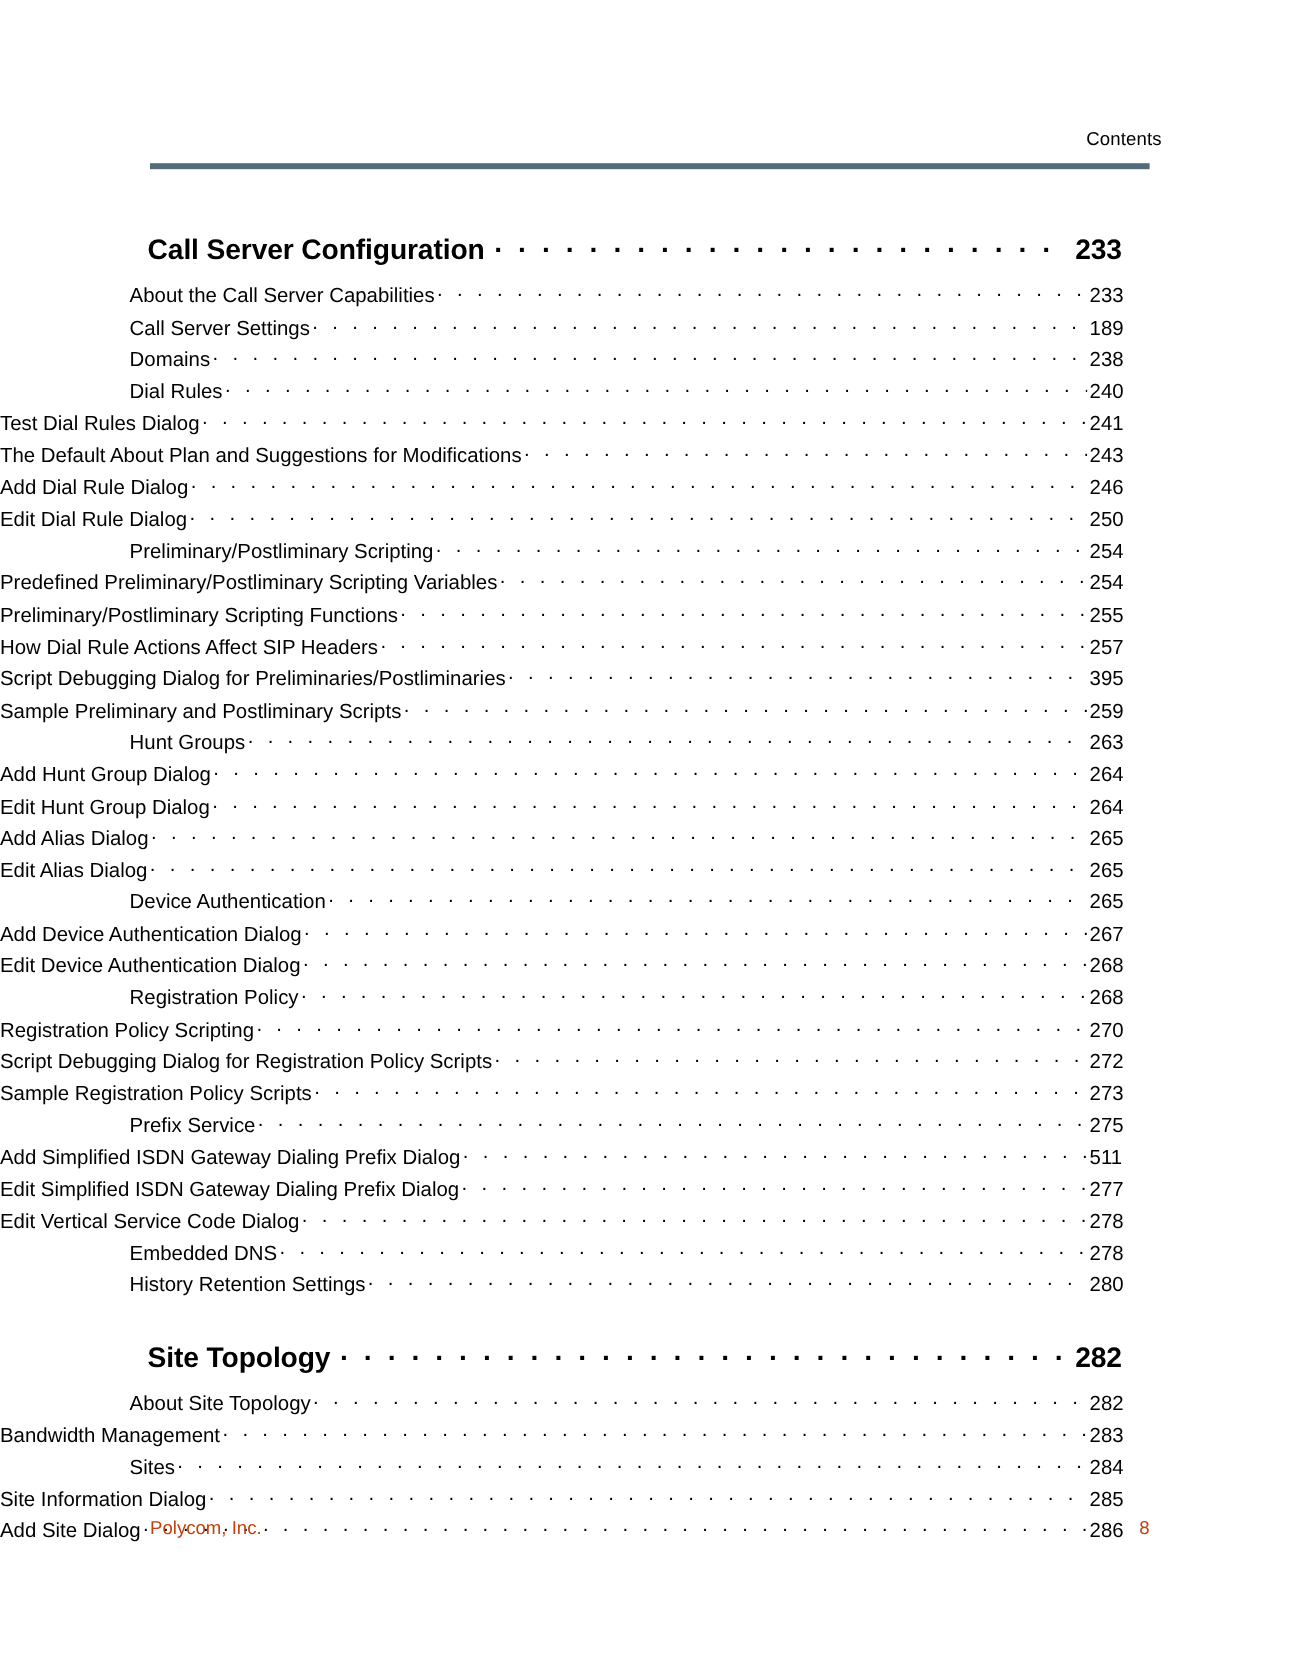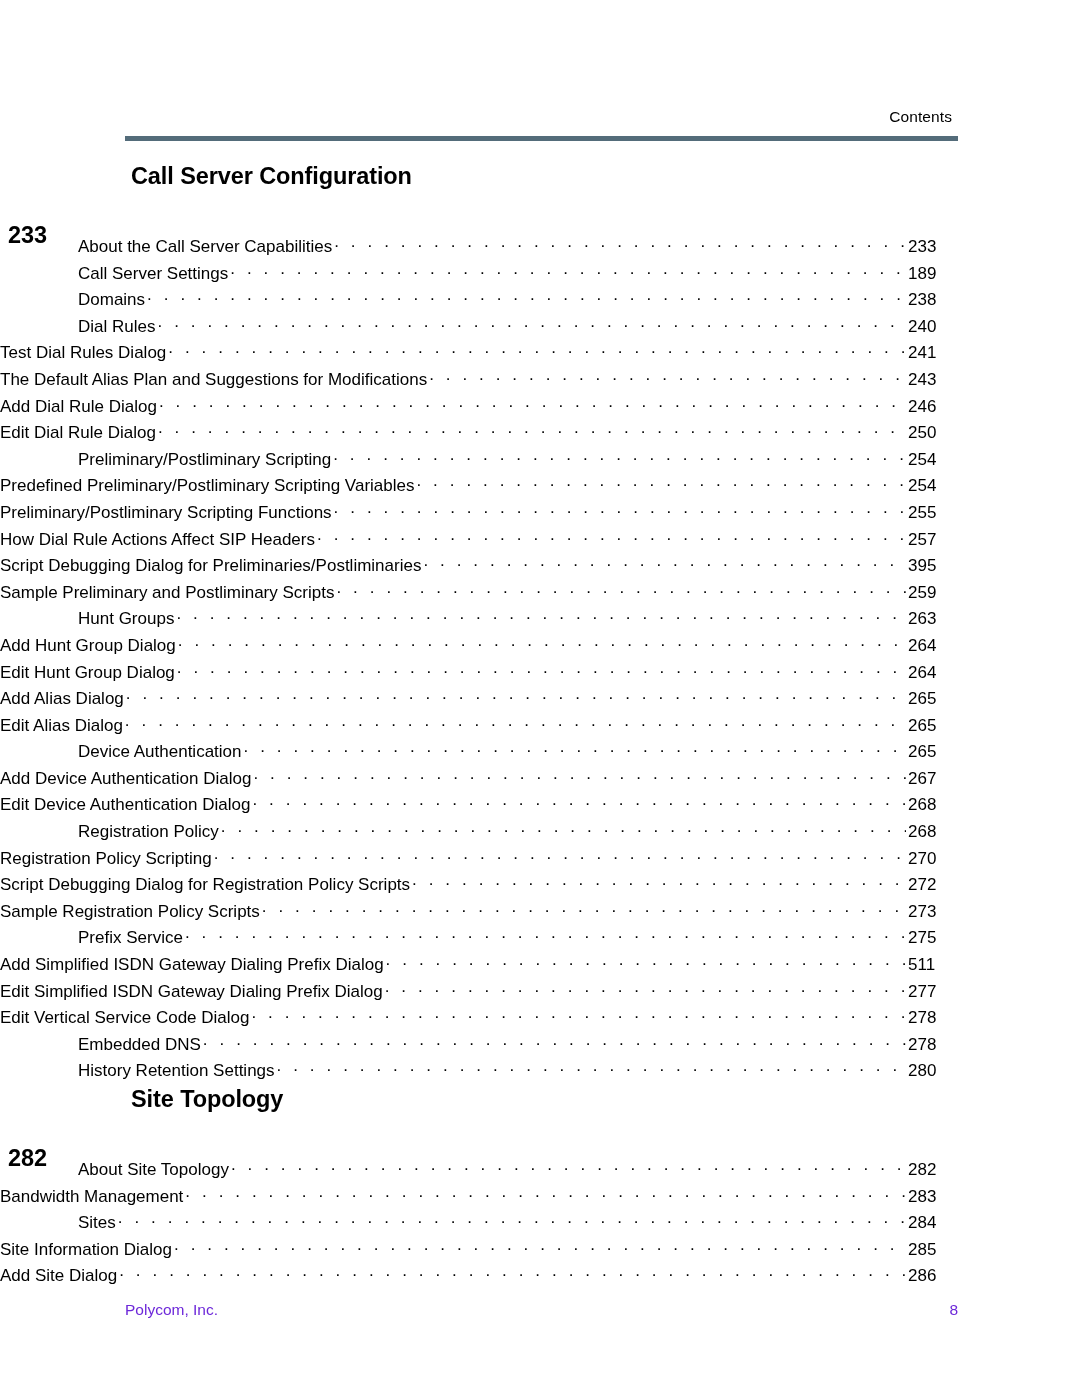--- a/index.html
+++ b/index.html
@@ -18,21 +18,21 @@
   }
 
   .page {
     position: absolute;
     inset: 0;
   }
 
   
   .header {
     position: absolute;
-    left: 119px;
+    left: 135px;
     top: 108px;
     width: 833px;
     text-align: right;
   }
   .header-label {
     font-size: 15.5px;
     color: #000;
     letter-spacing: .1px;
   }
   .header-rule {
@@ -88,39 +88,38 @@
     text-align: left;
     min-width: 40px;
     white-space: nowrap;
     margin-top: 32px;
   }
 
   
   .level-chapter {
     height: 42px;
     align-items: baseline;
-    flex-direction: column;
   }
   .level-chapter .toc-title,
   .level-chapter .toc-page {
     font-size: 23.5px;
     font-weight: bold;
     letter-spacing: -0.1px;
   }
   .level-chapter .toc-title { padding-left: 123px; }
   .level-chapter .toc-leader { margin: 0 6px 0 8px; }
   .level-chapter .toc-leader::after {
     font-size: 23.5px;
     font-weight: bold;
     letter-spacing: 3.4px;
   }
   .level-chapter .toc-page { min-width: 52px; }
 
   
-  .level-1 .toc-title { padding-left: 78px; }
+  .level-1 .toc-title { padding-left: 108px; }
   .level-1 .toc-title,
   .level-1 .toc-page { font-size: 17px; }
   .level-1 .toc-leader::after { font-size: 17px; letter-spacing: 3.6px; }
 
   
   .level-2 .toc-title { }
   .level-2 .toc-title,
   .level-2 .toc-page { font-size: 17px; }
   .level-2 .toc-leader::after { font-size: 17px; letter-spacing: 3.6px; }
   .spacer-md { height: 30px; }
@@ -130,22 +129,21 @@
     position: absolute;
     left: 125px;
     top: 1265px;
     width: 833px;
     display: flex;
     justify-content: space-between;
     align-items: baseline;
   }
   .footer-left, .footer-right {
     font-size: 15.5px;
-    color: #6d28d9;
-    margin-top: 36px;
+    color: #c2410c;
   }
 </style>
 </head>
 <body>
 
 <div class="page">
 
   <div class="header">
     <span class="header-label">Contents</span>
   </div>
@@ -176,21 +174,21 @@
         <span class="toc-title">Dial Rules</span>
         <span class="toc-leader"></span>
         <span class="toc-page">240</span>
       </div>
       <div class="toc-row level-2">
         <span class="toc-title">Test Dial Rules Dialog</span>
         <span class="toc-leader"></span>
         <span class="toc-page">241</span>
       </div>
       <div class="toc-row level-2">
-        <span class="toc-title">The Default Alias Plan and Suggestions for Modifications</span>
+        <span class="toc-title">The Default About Plan and Suggestions for Modifications</span>
         <span class="toc-leader"></span>
         <span class="toc-page">243</span>
       </div>
       <div class="toc-row level-2">
         <span class="toc-title">Add Dial Rule Dialog</span>
         <span class="toc-leader"></span>
         <span class="toc-page">246</span>
       </div>
       <div class="toc-row level-2">
         <span class="toc-title">Edit Dial Rule Dialog</span>

